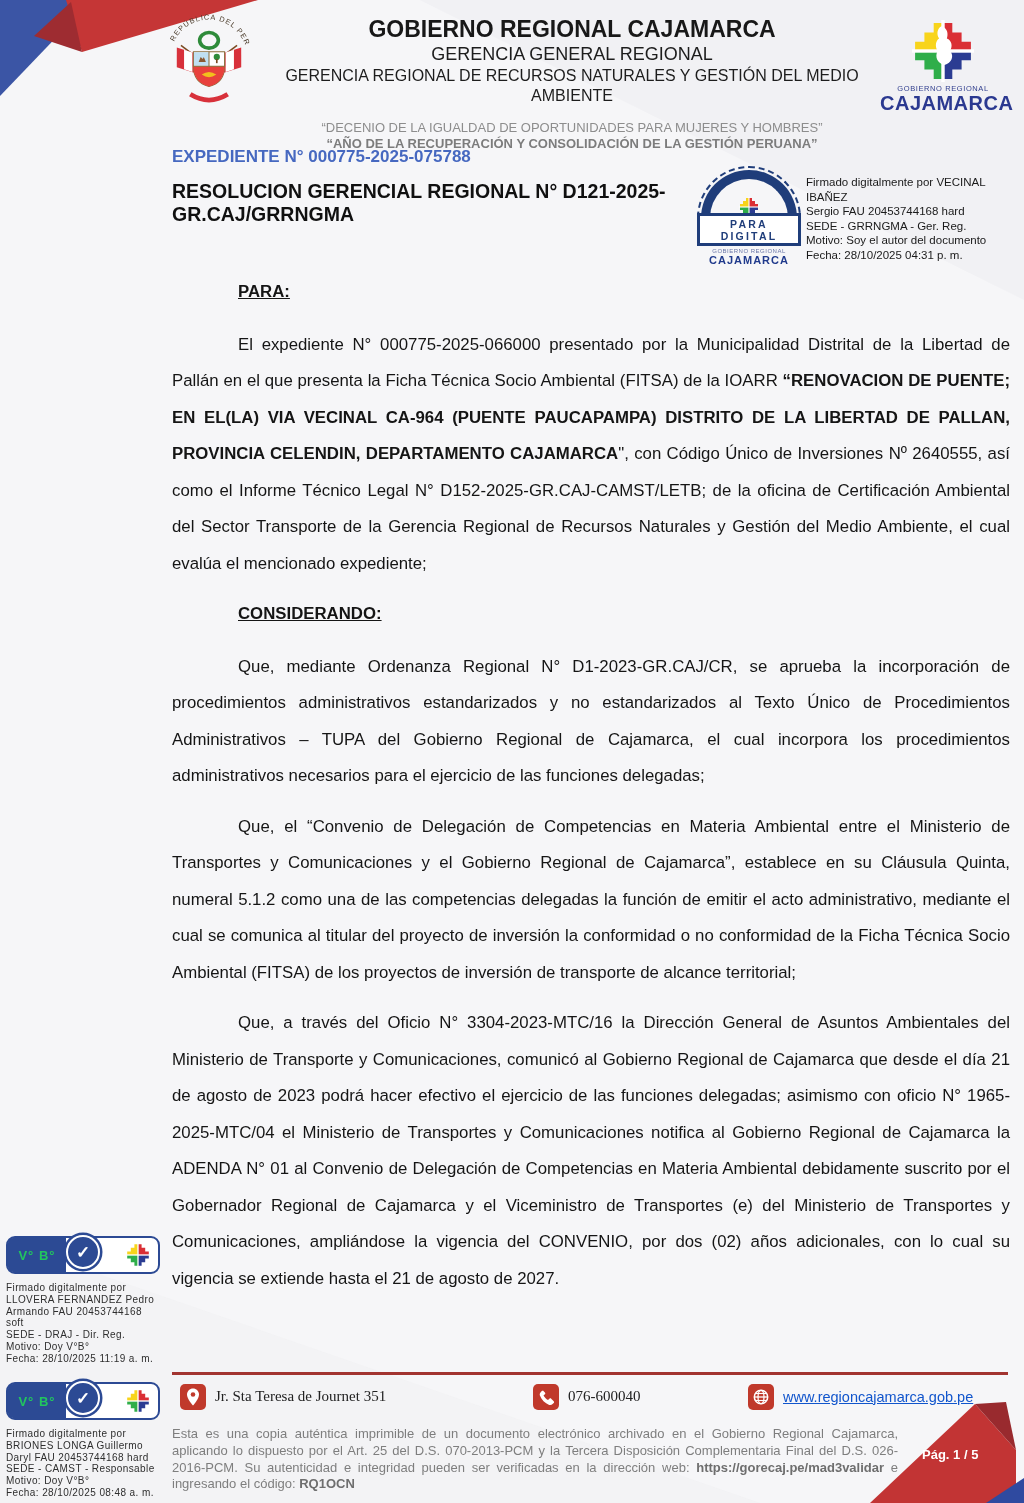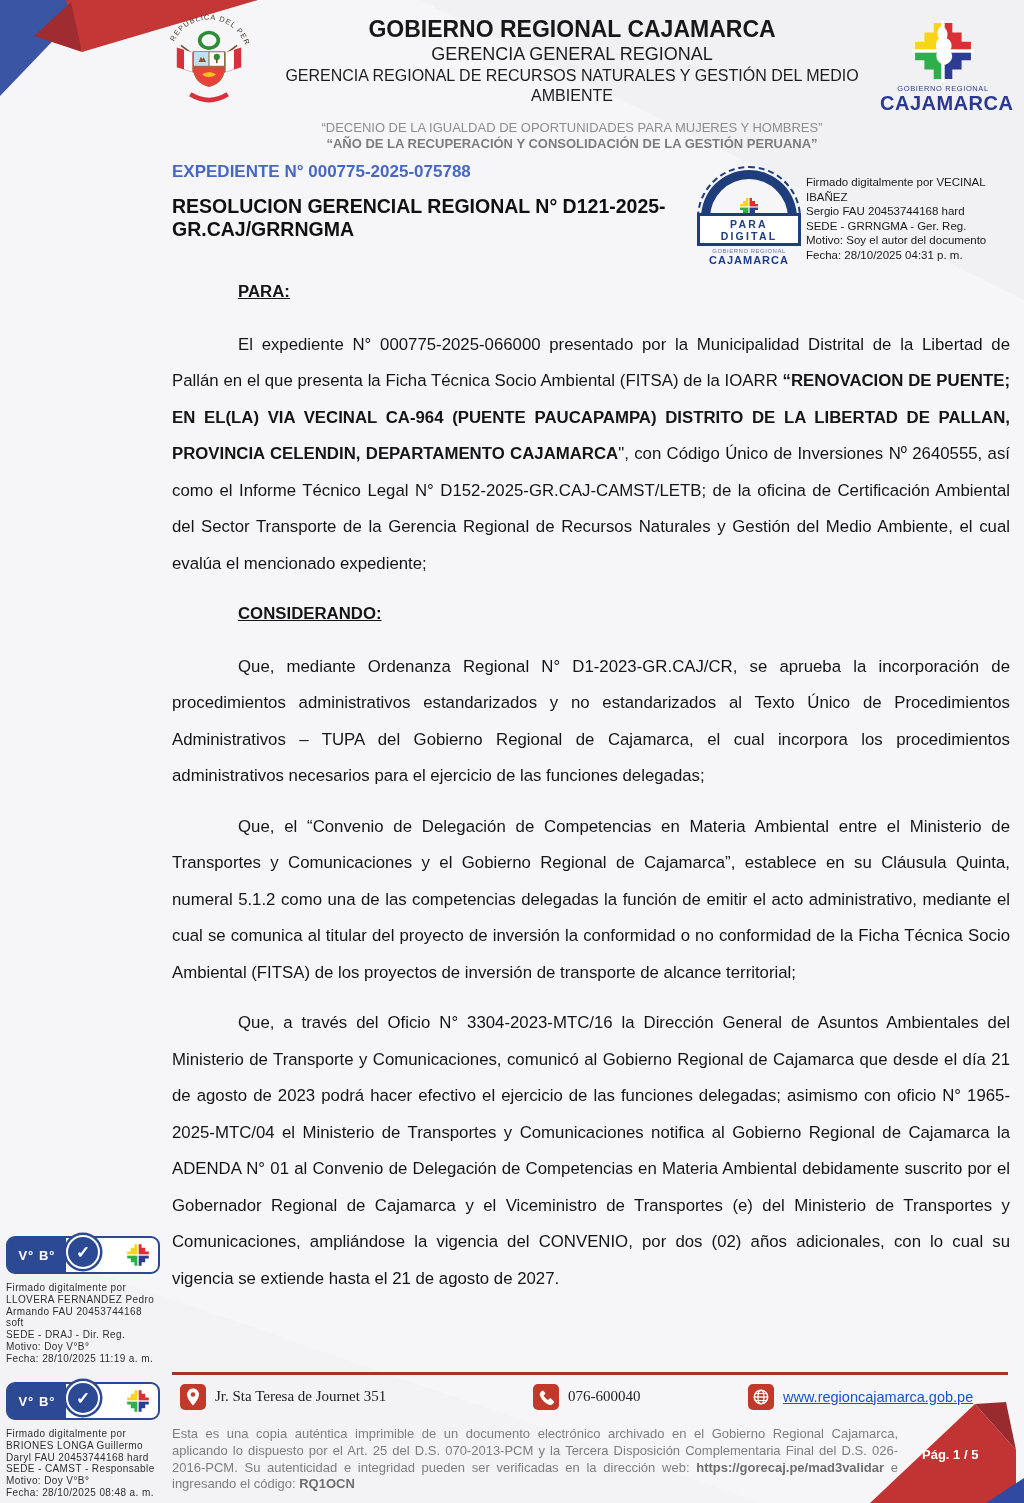--- a/index.html
+++ b/index.html
@@ -22,21 +22,21 @@
   .h-sub1{font-size:18px;line-height:23px;color:#1d1d1d;}
   .h-sub2{font-size:16px;line-height:20px;color:#1d1d1d;}
   .motto1{font-size:13px;line-height:16px;color:#8d8d8d;margin-top:14px;}
   .motto2{font-size:13px;line-height:16px;color:#7c7c7c;font-weight:bold;}
   .gorecaj-logo{left:880px;top:20px;width:126px;text-align:center;z-index:2;}
   .big-chk{width:62px;height:62px;margin:0 auto;}
   .logo-l1{font-size:7.5px;letter-spacing:.6px;color:#33408f;margin-top:2px;}
   .logo-l2{font-size:20px;font-weight:bold;color:#2b3990;letter-spacing:.5px;line-height:20px;}
 
   
-  .meta{left:172px;top:161px;width:560px;z-index:2;}
+  .meta{left:172px;top:146px;width:560px;z-index:2;}
   .expediente{font-size:17px;font-weight:bold;color:#4668c0;line-height:22px;}
   .date-line{font-size:18px;font-weight:bold;color:#101010;margin-top:4px;line-height:23px;}
   .res-title{font-size:19.5px;font-weight:bold;color:#101010;margin-top:12px;width:540px;line-height:23px;}
 
   
   .fd-stamp{left:696px;top:170px;width:106px;text-align:center;z-index:2;}
   .fd-arch{width:78px;height:39px;margin:0 auto;border:9px solid #1f3d7a;border-bottom:none;
     border-radius:78px 78px 0 0;position:relative;display:flex;justify-content:center;align-items:flex-end;}
   .fd-arch::before{content:'';position:absolute;left:-13px;right:-13px;top:-13px;height:52px;
     border:2.5px dashed #1f3d7a;border-bottom:none;border-radius:80px 80px 0 0;}
@@ -50,21 +50,21 @@
   
   .doc-body{left:172px;top:274px;width:838px;font-size:16.8px;line-height:36.5px;
     text-align:justify;color:#151515;z-index:2;}
   .block-heading{font-weight:bold;text-decoration:underline;margin:0 0 16px 66px;text-align:left;}
   .para{margin:0 0 14px;text-indent:66px;}
 
   
   .stamp{left:6px;width:162px;z-index:2;}
   .vb-badge{position:relative;width:150px;height:34px;border:2.5px solid #2c4a94;border-radius:9px;
     background:#fff;display:flex;align-items:center;}
-  .vb-left{background:#2c4a94;color:#ffffff;font-weight:bold;font-size:13px;letter-spacing:1px;
+  .vb-left{background:#2c4a94;color:#22c55e;font-weight:bold;font-size:13px;letter-spacing:1px;
     height:100%;width:58px;display:flex;align-items:center;justify-content:center;border-radius:5px 0 0 5px;}
   .vb-seal{position:absolute;left:58px;top:-3px;width:30px;height:30px;background:#2c4a94;color:#fff;
     border:2.5px solid #fff;border-radius:50%;box-shadow:0 0 0 2.5px #2c4a94;
     display:flex;align-items:center;justify-content:center;font-size:17px;font-weight:bold;}
   .vb-chk{position:absolute;right:8px;top:5px;width:24px;height:24px;}
   .stamp-lines{margin-top:8px;font-size:10px;line-height:11.8px;color:#2e2e2e;
     letter-spacing:.4px;text-align:justify;width:156px;}
 
   
   .foot-line{left:172px;top:1372px;width:836px;height:2.5px;background:#a23430;z-index:2;}

